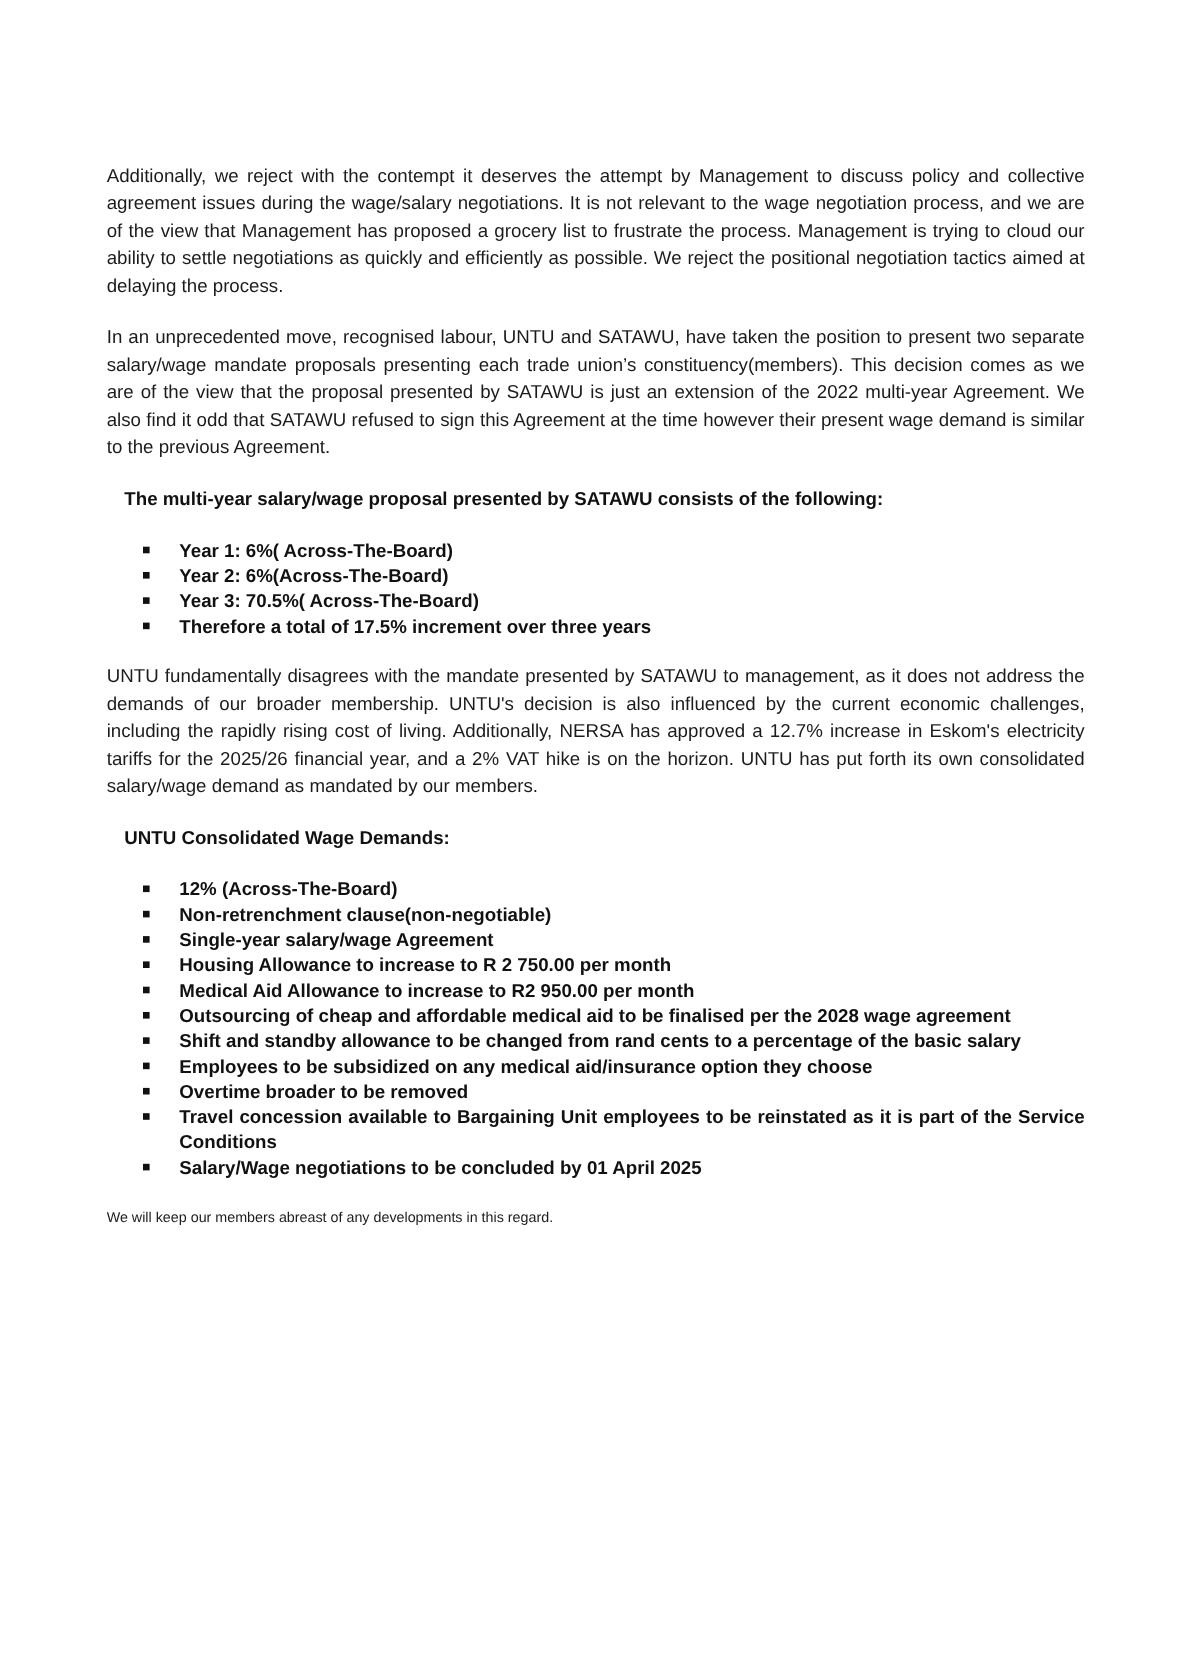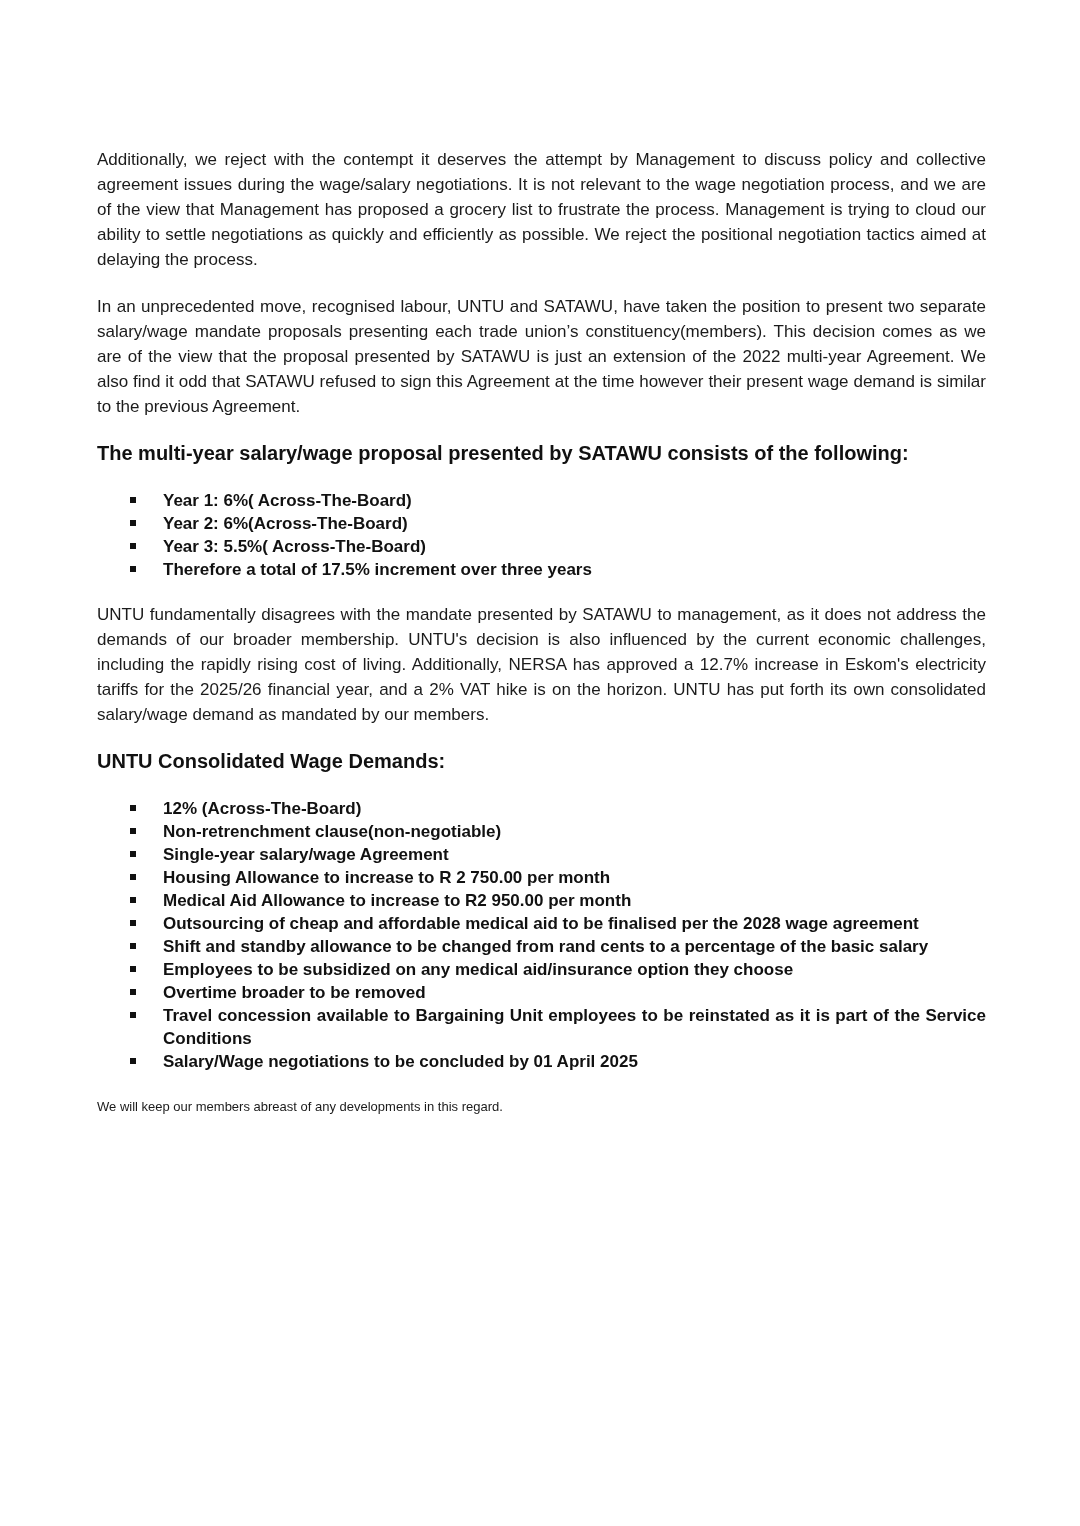--- a/index.html
+++ b/index.html
@@ -18,24 +18,24 @@
     top: 147px;
     width: 889px;
   }
   .para {
     font-size: 17px;
     line-height: 25px;
     text-align: justify;
     margin: 0 0 22px 0;
   }
   .heading {
-    font-size: 20px;
+    font-size: 17px;
     line-height: 25px;
     font-weight: bold;
-    margin: 0 0 23px 0;
+    margin: 0 0 23px 16px;
     color: #111;
   }
   ul.bullets {
     list-style: none;
     margin: 0 0 21px 0;
     padding: 0;
     font-weight: bold;
     font-size: 17px;
     line-height: 23px;
     color: #111;
@@ -92,21 +92,21 @@
 
     <p class="para">Additionally, we reject with the contempt it deserves the attempt by Management to discuss policy and collective agreement issues during the wage/salary negotiations. It is not relevant to the wage negotiation process, and we are of the view that Management has proposed a grocery list to frustrate the process. Management is trying to cloud our ability to settle negotiations as quickly and efficiently as possible. We reject the positional negotiation tactics aimed at delaying the process.</p>
 
     <p class="para">In an unprecedented move, recognised labour, UNTU and SATAWU, have taken the position to present two separate salary/wage mandate proposals presenting each trade union’s constituency(members). This decision comes as we are of the view that the proposal presented by SATAWU is just an extension of the 2022 multi-year Agreement. We also find it odd that SATAWU refused to sign this Agreement at the time however their present wage demand is similar to the previous Agreement.</p>
 
     <div class="heading">The multi-year salary/wage proposal presented by SATAWU consists of the following:</div>
 
     <ul class="bullets">
       <li>Year 1: 6%( Across-The-Board)</li>
       <li>Year 2: 6%(Across-The-Board)</li>
-      <li>Year 3: 5.5%( Across-The-Board)</li>
+      <li>Year 3: 70.5%( Across-The-Board)</li>
       <li>Therefore a total of 17.5% increment over three years</li>
     </ul>
 
     <p class="para">UNTU fundamentally disagrees with the mandate presented by SATAWU to management, as it does not address the demands of our broader membership. UNTU's decision is also influenced by the current economic challenges, including the rapidly rising cost of living. Additionally, NERSA has approved a 12.7% increase in Eskom's electricity tariffs for the 2025/26 financial year, and a 2% VAT hike is on the horizon. UNTU has put forth its own consolidated salary/wage demand as mandated by our members.</p>
 
     <div class="heading">UNTU Consolidated Wage Demands:</div>
 
     <ul class="bullets">
       <li>12% (Across-The-Board)</li>
       <li>Non-retrenchment clause(non-negotiable)</li>

